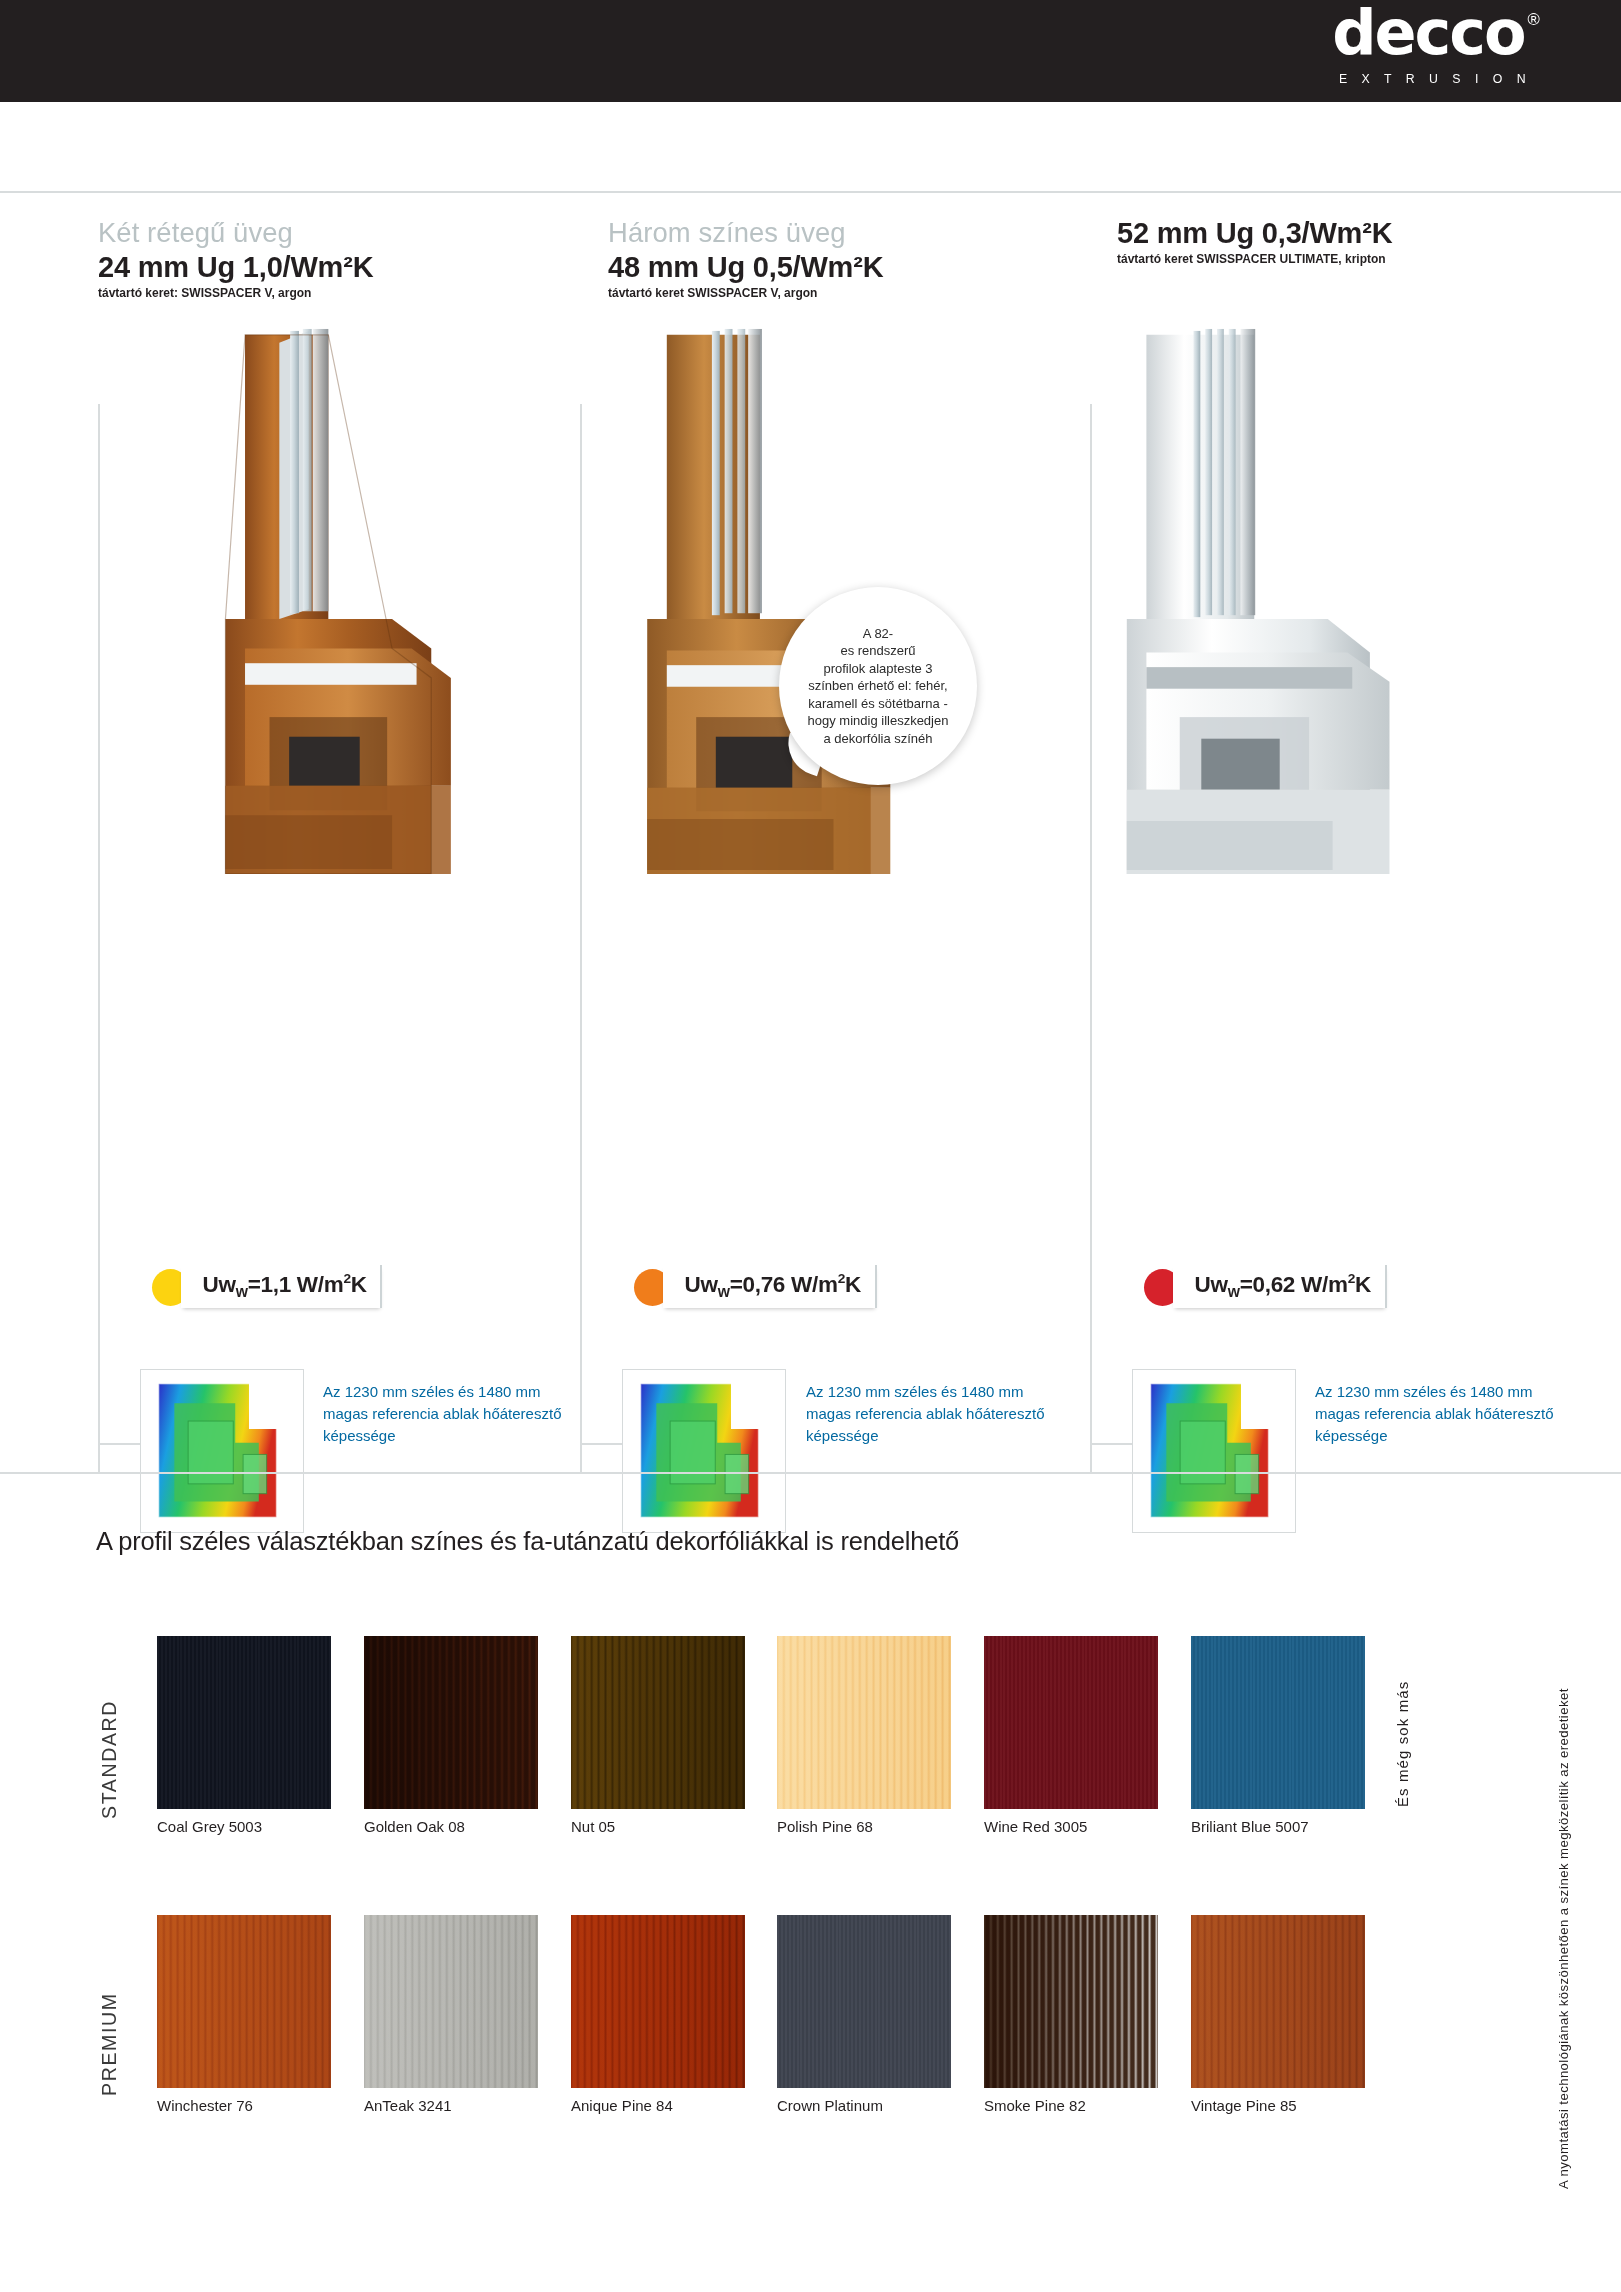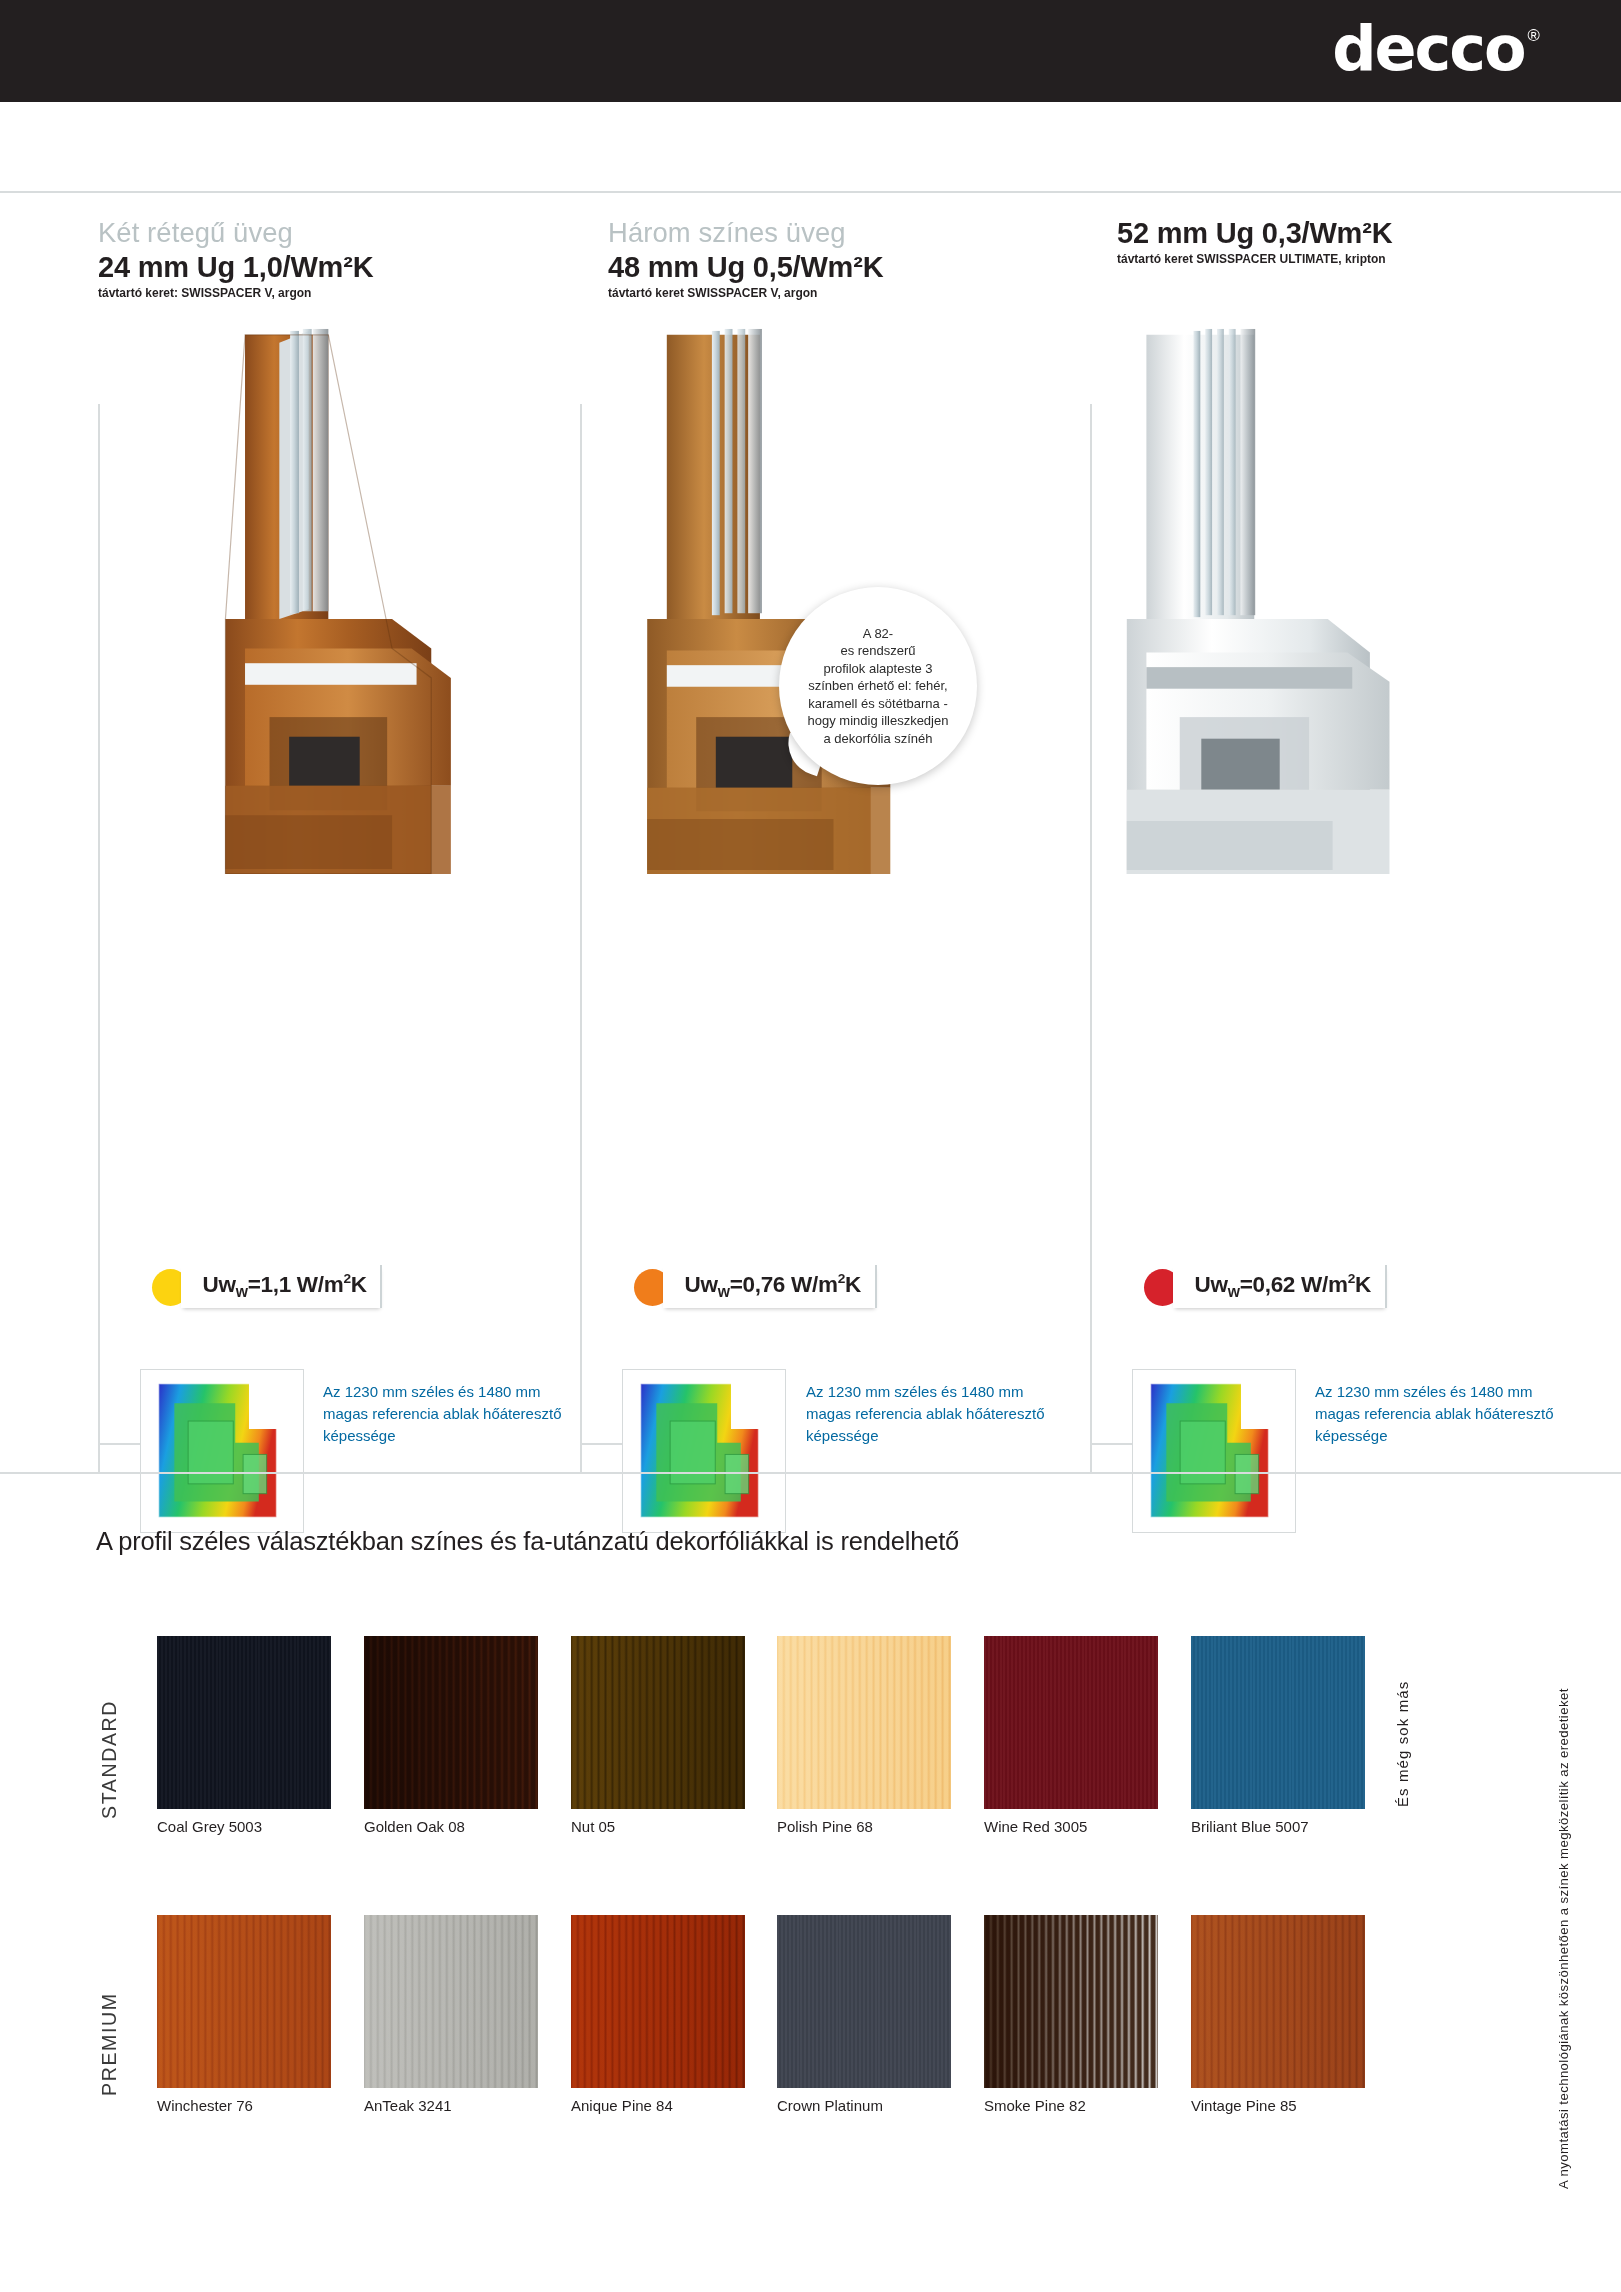--- a/index.html
+++ b/index.html
@@ -9,35 +9,35 @@
     font-family:"Liberation Sans", sans-serif;
     color:#1a1a1a;-webkit-font-smoothing:antialiased;
     position:relative;overflow:hidden;
   }
   
   .topbar{
     position:absolute;left:0;top:0;width:1621px;height:102px;
     background:#231f20;
   }
   .logo-wrap{
-    position:absolute;right:84px;top:18px;text-align:left;
+    position:absolute;right:84px;top:2px;text-align:left;
     line-height:1;
   }
   .logo-word{
     font-family:"DejaVu Sans", sans-serif;
     font-size:62px;font-weight:700;color:#ffffff;letter-spacing:-2px;
     display:inline-block;
   }
   .logo-reg{
     font-size:16.7px;color:#ffffff;vertical-align:top;
     position:relative;top:9.8px;left:2.9px;font-family:"Liberation Sans",sans-serif;
   }
   .logo-sub{
     font-size:12.3px;color:#ffffff;letter-spacing:5.5px;
-    text-align:right;margin-top:21px;padding-right:5.9px;font-weight:400;
+    text-align:right;margin-top:9px;padding-right:5.9px;font-weight:400;
   }
   .header-rule{
     position:absolute;left:0;top:191px;width:1621px;height:2px;background:#d8dcdd;
   }
   
   .compare{
     position:absolute;left:0;top:193px;width:1621px;height:1284px;padding-left:10px;
   }
   .col{
     position:absolute;top:23.5px;width:495px;height:1039px;

